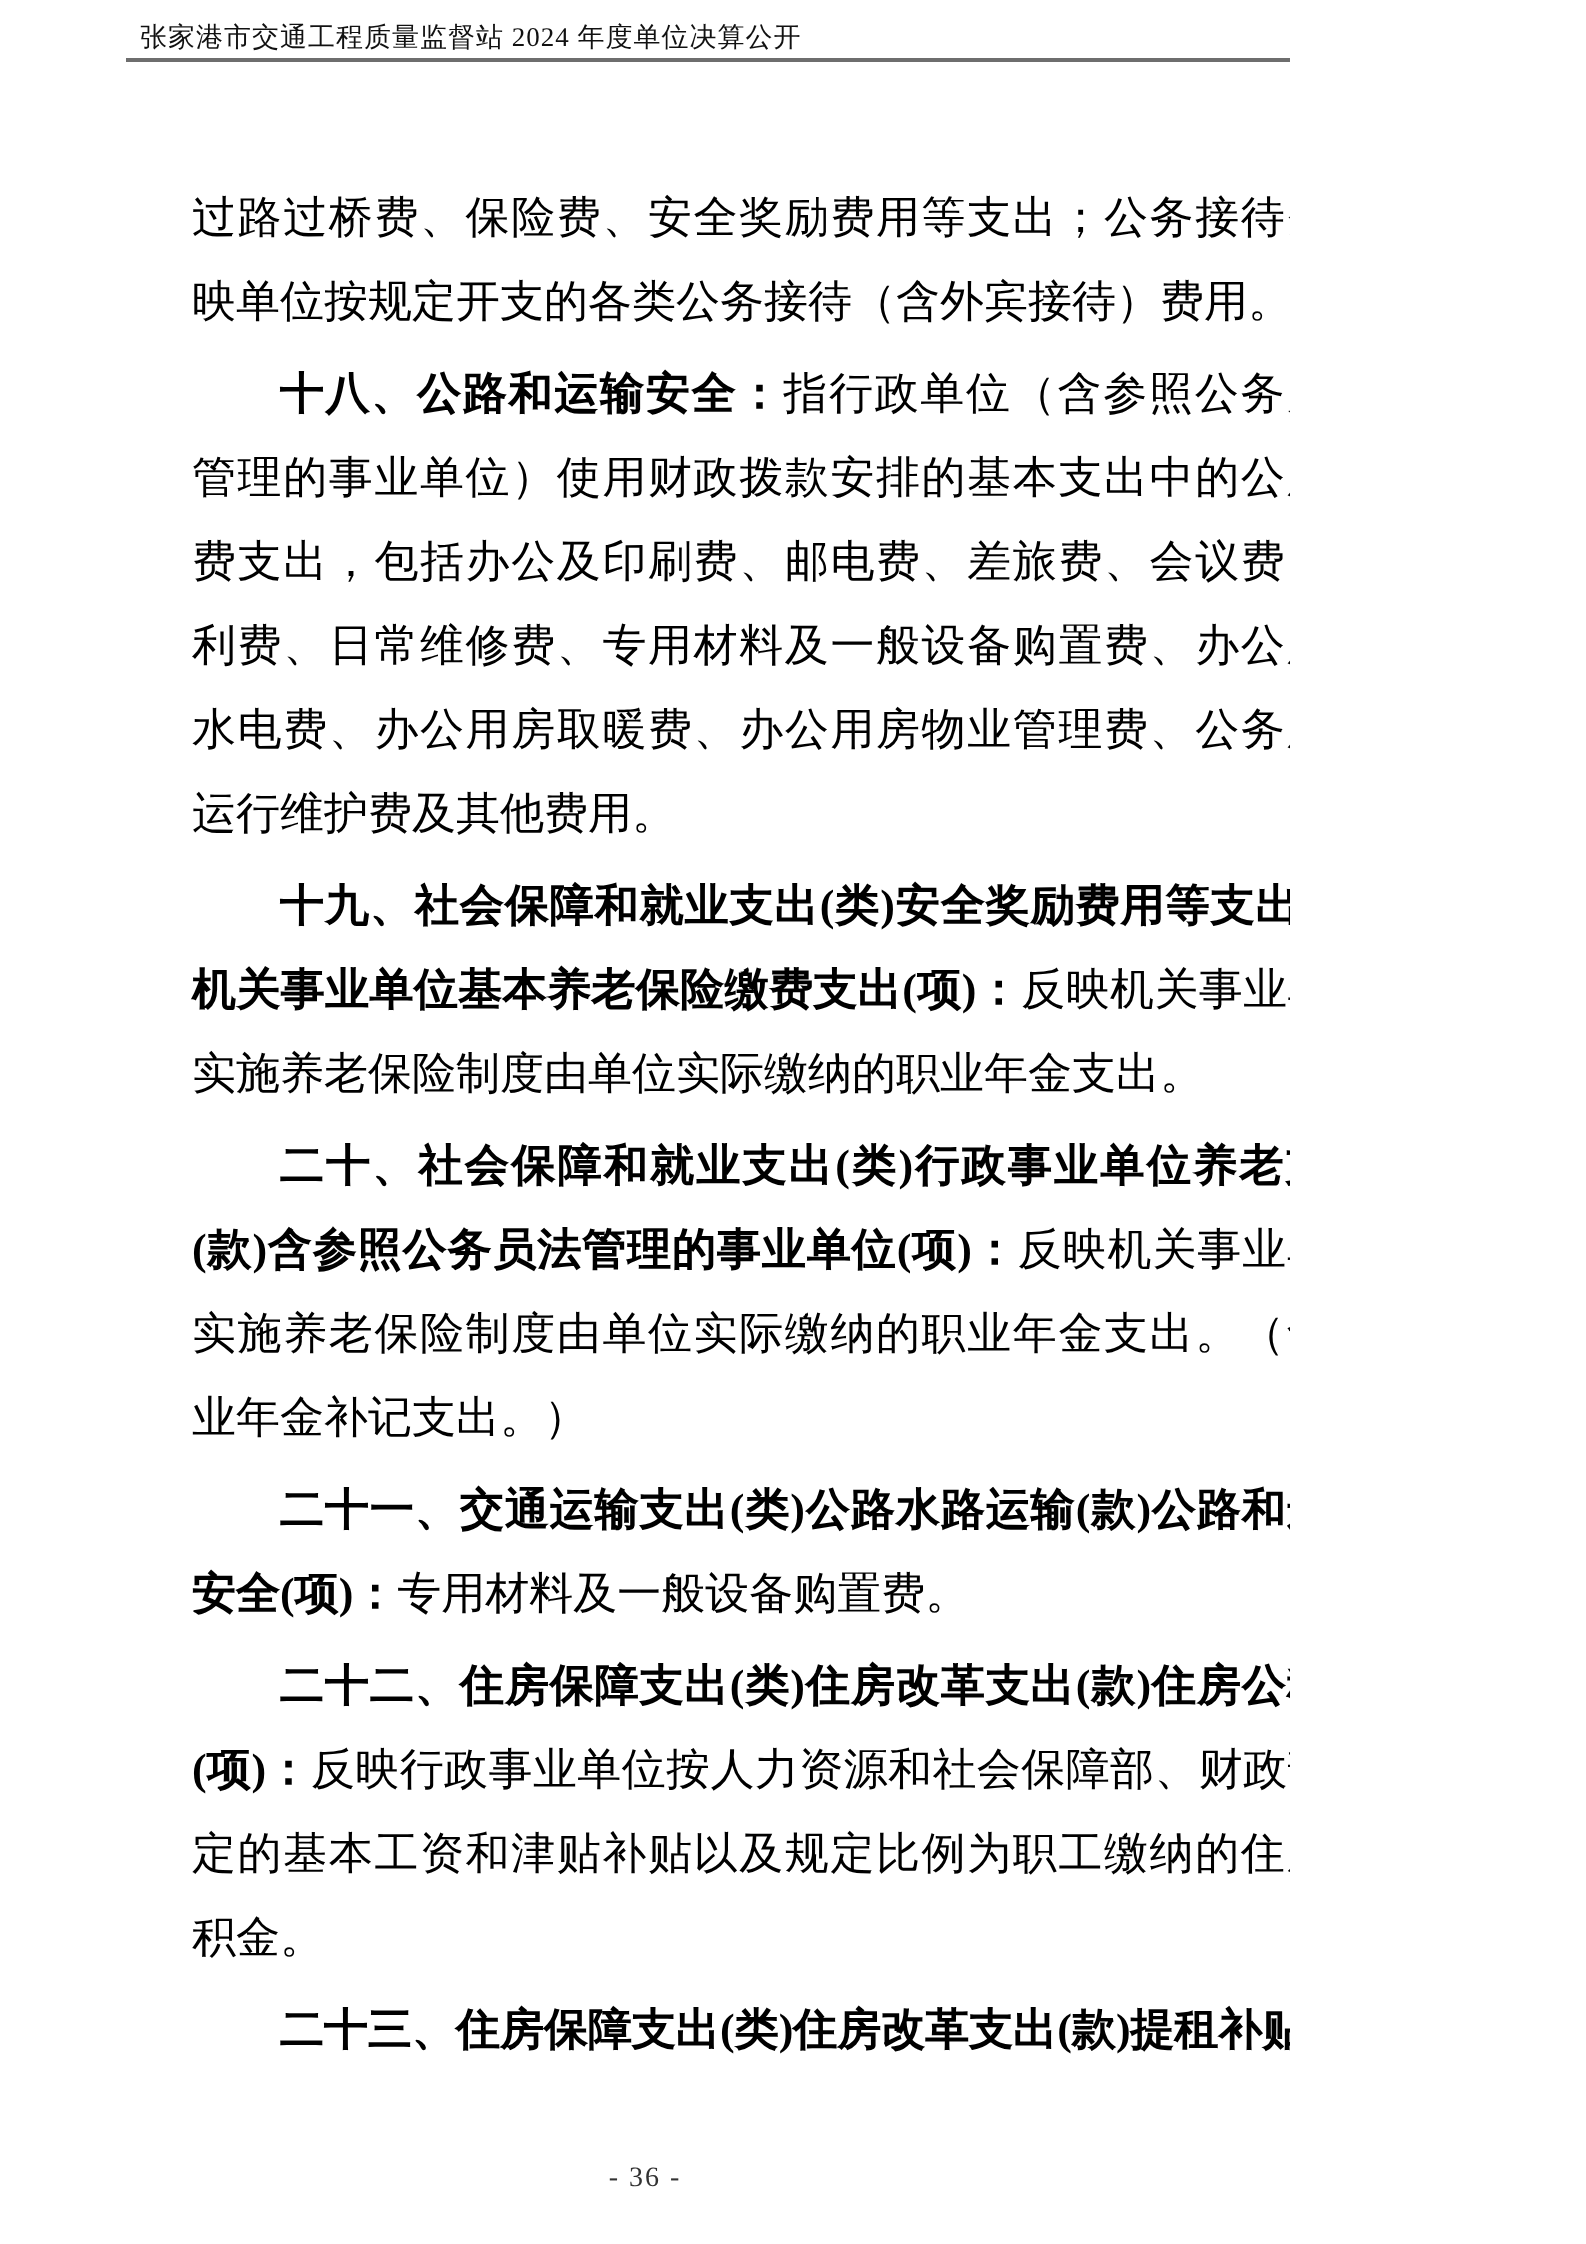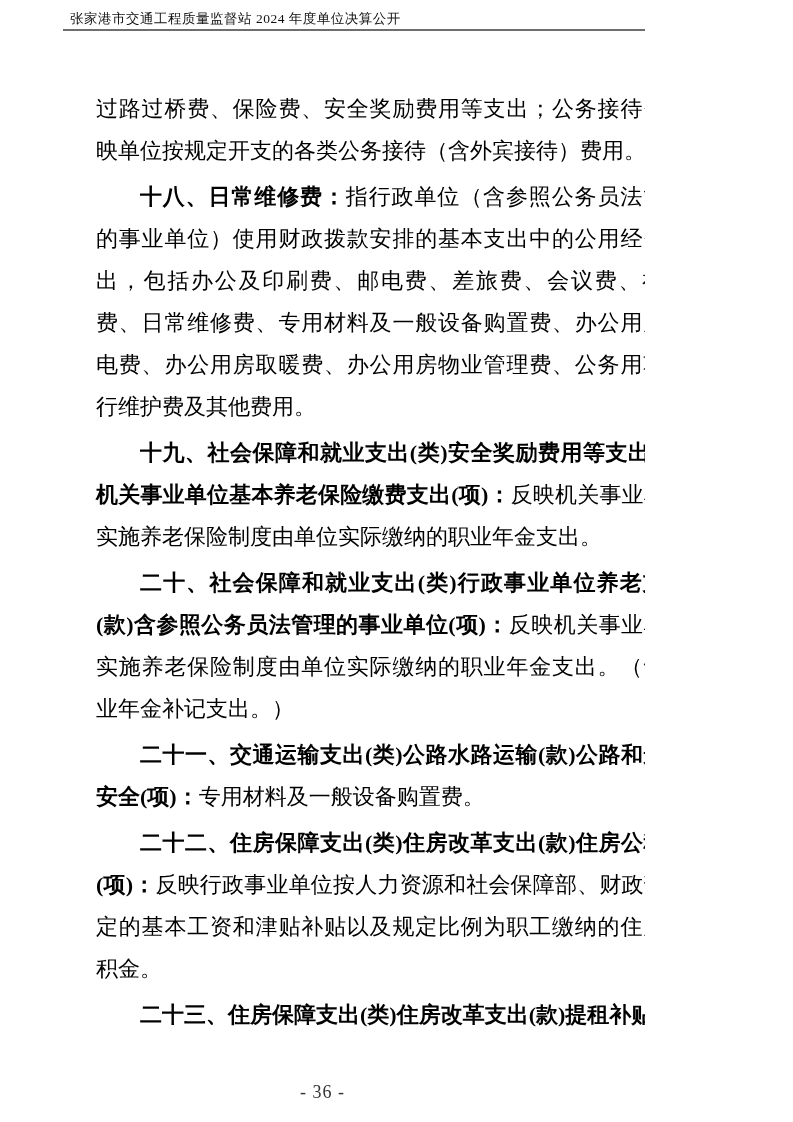--- a/index.html
+++ b/index.html
@@ -56,41 +56,41 @@
   .para b {
     font-weight: bold;
   }
   
   .footer {
     position: absolute;
     left: 0;
     right: 0;
     top: 1082px;
     text-align: center;
-    font-size: 18px;
+    font-size: 14px;
     color: #333333;
     letter-spacing: 1px;
   }
 </style>
 </head>
 <body>
 
 <div class="page">
 
   <div class="header-title">张家港市交通工程质量监督站 2024 年度单位决算公开</div>
   <div class="header-rule"></div>
 
   <div class="content">
 
     <p class="para no-indent">
       <span>过路过桥费、保险费、安全奖励费用等支出；公务接待费反映单位按规定开支的各类公务接待（含外宾接待）费用。</span>
     </p>
 
     <p class="para">
-      <b>十八、日常维修费：</b><span>指行政单位（含参照公务员法管理的事业单位）使用财政拨款安排的基本支出中的公用经费支出，包括办公及印刷费、邮电费、差旅费、会议费、福利费、日常维修费、专用材料及一般设备购置费、办公用房水电费、办公用房取暖费、办公用房物业管理费、公务用车运行维护费及其他费用。</span>
+      <b>十八、公路和运输安全：</b><span>指行政单位（含参照公务员法管理的事业单位）使用财政拨款安排的基本支出中的公用经费支出，包括办公及印刷费、邮电费、差旅费、会议费、福利费、日常维修费、专用材料及一般设备购置费、办公用房水电费、办公用房取暖费、办公用房物业管理费、公务用车运行维护费及其他费用。</span>
     </p>
 
     <p class="para">
       <b>十九、社会保障和就业支出(类)安全奖励费用等支出(款)机关事业单位基本养老保险缴费支出(项)：</b><span>反映机关事业单位实施养老保险制度由单位实际缴纳的职业年金支出。</span>
     </p>
 
     <p class="para">
       <b>二十、社会保障和就业支出(类)行政事业单位养老支出(款)含参照公务员法管理的事业单位(项)：</b><span>反映机关事业单位实施养老保险制度由单位实际缴纳的职业年金支出。（含职业年金补记支出。）</span>
     </p>
 

